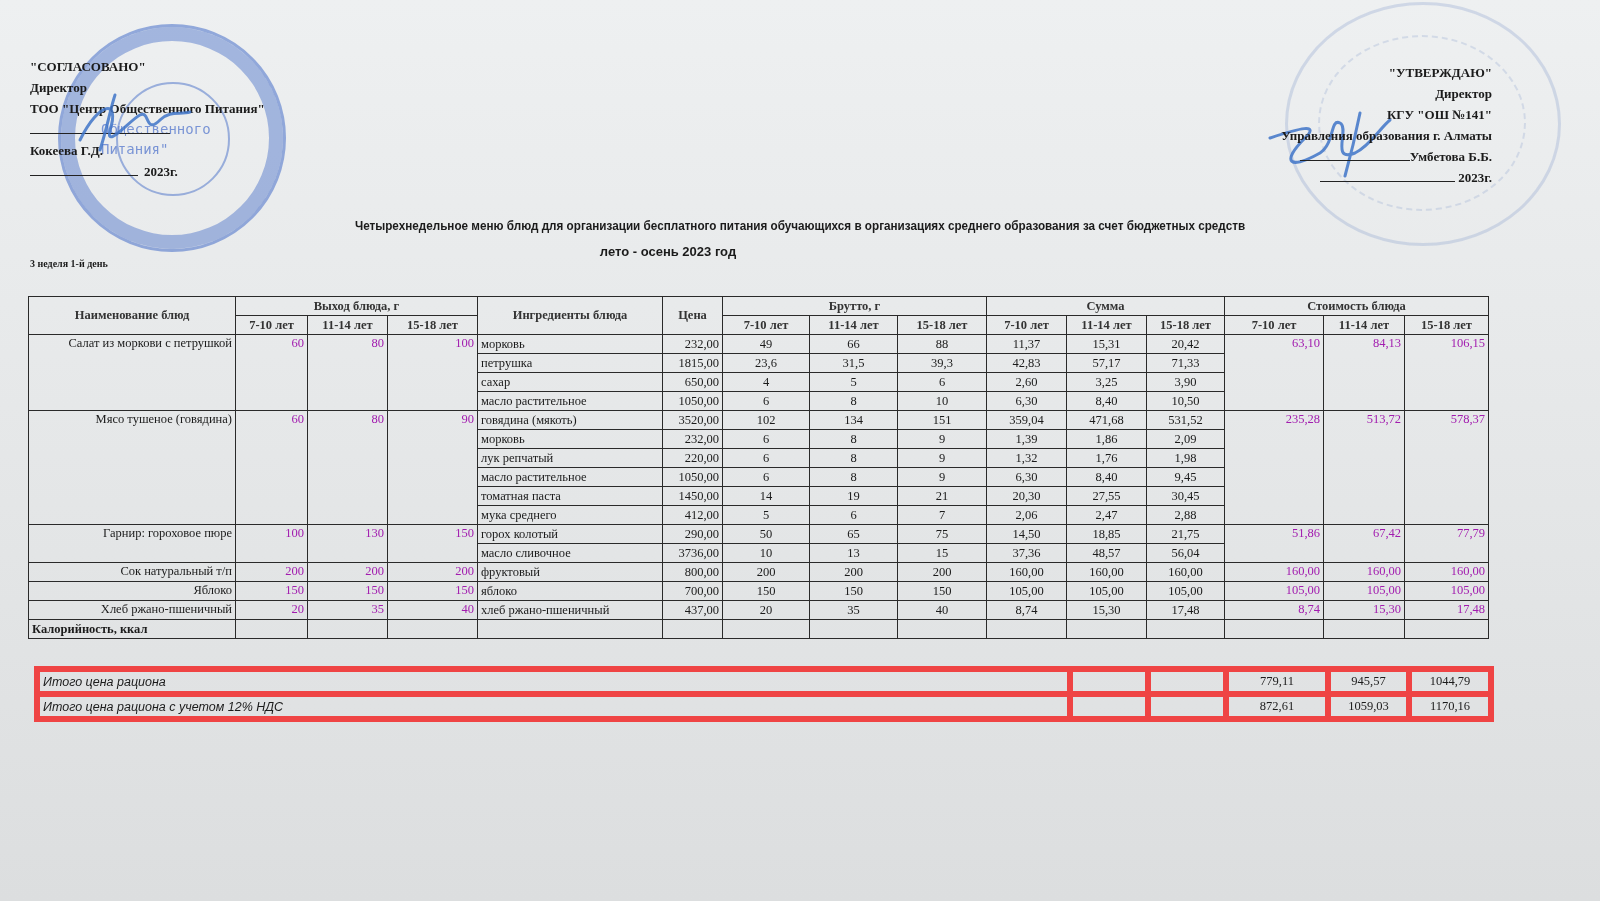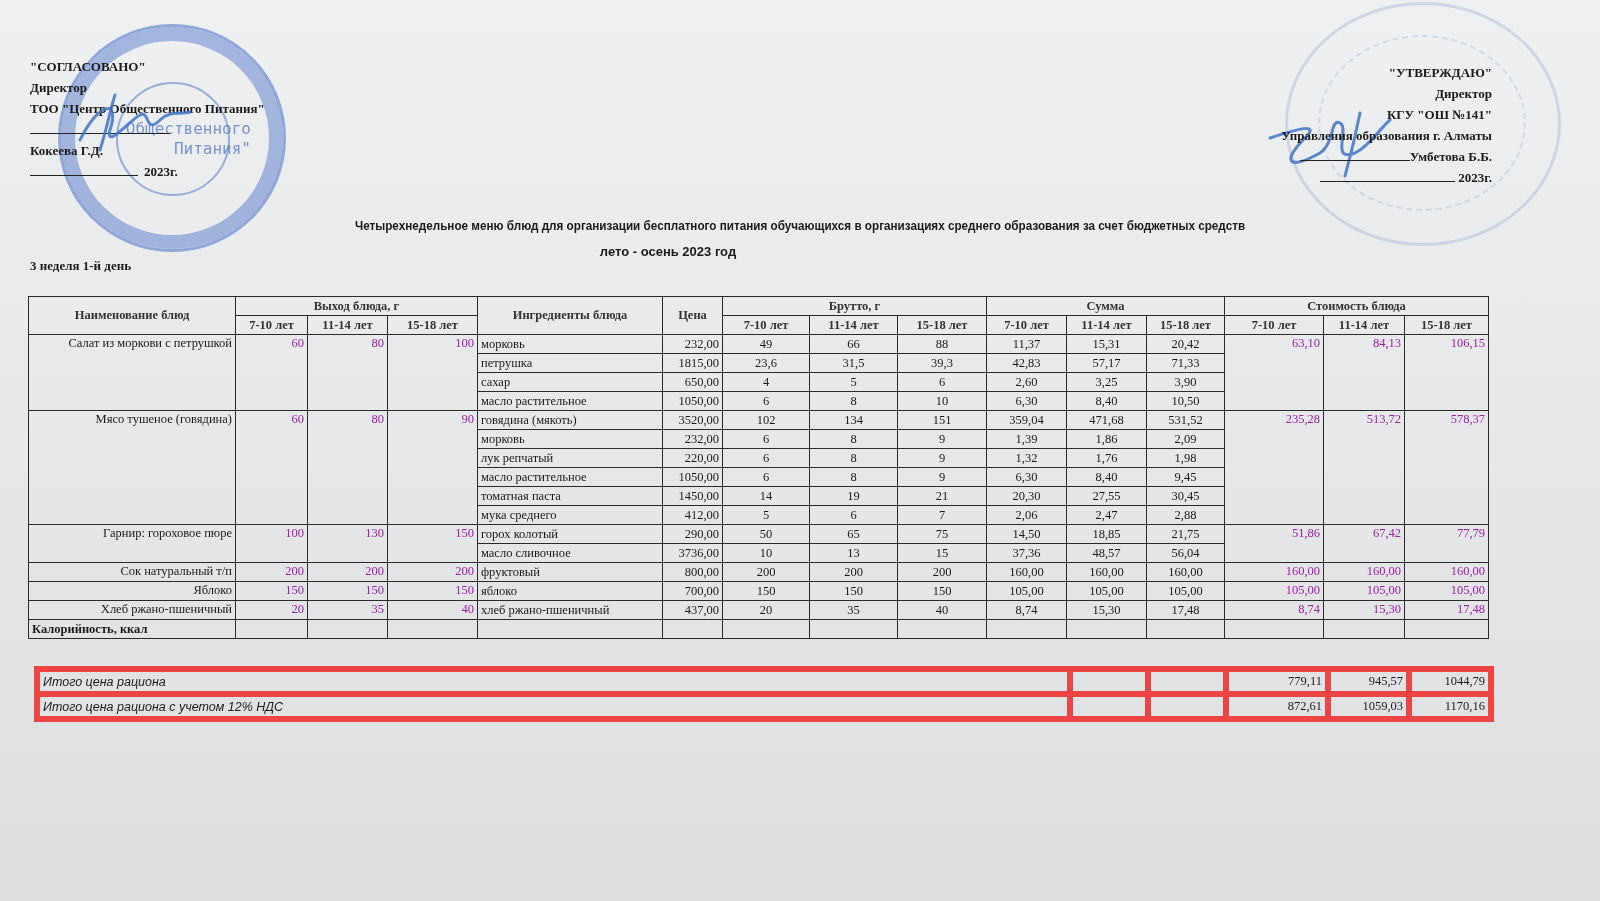--- a/index.html
+++ b/index.html
@@ -9,34 +9,34 @@
     font-family: "Liberation Serif", "DejaVu Serif", serif;
     color:#1b1b1b;
   }
   .abs { position:absolute; }
   .left-block { left:30px; top:56px; font-size:13px; line-height:21px; font-weight:bold; }
   .left-block .line { white-space:nowrap; }
   .uline { display:inline-block; border-bottom:1px solid #222; }
   .right-block { right:108px; top:62px; font-size:13px; line-height:21px; font-weight:bold; text-align:right; }
   .title { left:0; width:1600px; top:218px; text-align:center; font-size:13px; font-weight:bold; font-family:"Liberation Sans", sans-serif; transform:scaleX(0.9); }
   .subtitle { left:0; width:1336px; top:244px; text-align:center; font-size:13px; font-weight:bold; font-family:"Liberation Sans", sans-serif; }
-  .week { left:30px; top:258px; font-size:13px; font-weight:bold; }
+  .week { left:30px; top:258px; font-size:10px; font-weight:bold; }
 
   .stamp-left {
     left:58px; top:24px; width:222px; height:222px; border-radius:50%;
     border:3px solid rgba(70,110,200,0.55);
     box-shadow: inset 0 0 0 12px rgba(255,255,255,0), inset 0 0 0 14px rgba(70,110,200,0.45);
   }
   .stamp-left .inner {
     position:absolute; left:55px; top:55px; width:110px; height:110px; border-radius:50%;
     border:2px solid rgba(70,110,200,0.5);
   }
   .stamp-left .txt {
-    position:absolute; left:40px; top:92px; width:150px; text-align:right;
-    color:rgba(60,100,200,0.65); font-family:"DejaVu Sans Mono", monospace; font-size:16px; line-height:20px;
+    position:absolute; left:40px; top:92px; width:150px; text-align:left;
+    color:rgba(60,100,200,0.65); font-family:"DejaVu Sans Mono", monospace; font-size:14px; line-height:20px;
   }
   .stamp-right {
     left:1285px; top:2px; width:270px; height:238px; border-radius:50%;
     border:3px solid rgba(150,170,210,0.35);
   }
   .stamp-right .inner {
     position:absolute; left:30px; top:30px; width:204px; height:172px; border-radius:50%;
     border:2px dashed rgba(150,170,210,0.3);
   }
   .sig { stroke:#3f74c8; fill:none; stroke-width:3; stroke-linecap:round; opacity:0.85; }
@@ -52,21 +52,21 @@
   .c { text-align:center; }
   .r { text-align:right; }
   .top { vertical-align:top;text-align:right; }
   .gray { color:#a21caf; }
 
   table.totals {
     position:absolute; left:34px; top:666px; border-collapse:collapse; font-size:12.5px;
     font-family:"Liberation Sans", sans-serif;
   }
   table.totals td { border:6px solid #ef4444; height:19px; padding:0 3px; font-style:italic; white-space:nowrap; }
-  table.totals td.num { text-align:right; font-style:normal; font-family:"Liberation Serif", serif; }
+  table.totals td.num { text-align:center; font-style:normal; font-family:"Liberation Serif", serif; }
 </style>
 </head>
 <body>
 
 <div class="abs stamp-left">
   <div class="inner"></div>
   <div class="txt">
     <div>Общественного</div>
     <div>Питания"</div>
   </div>

